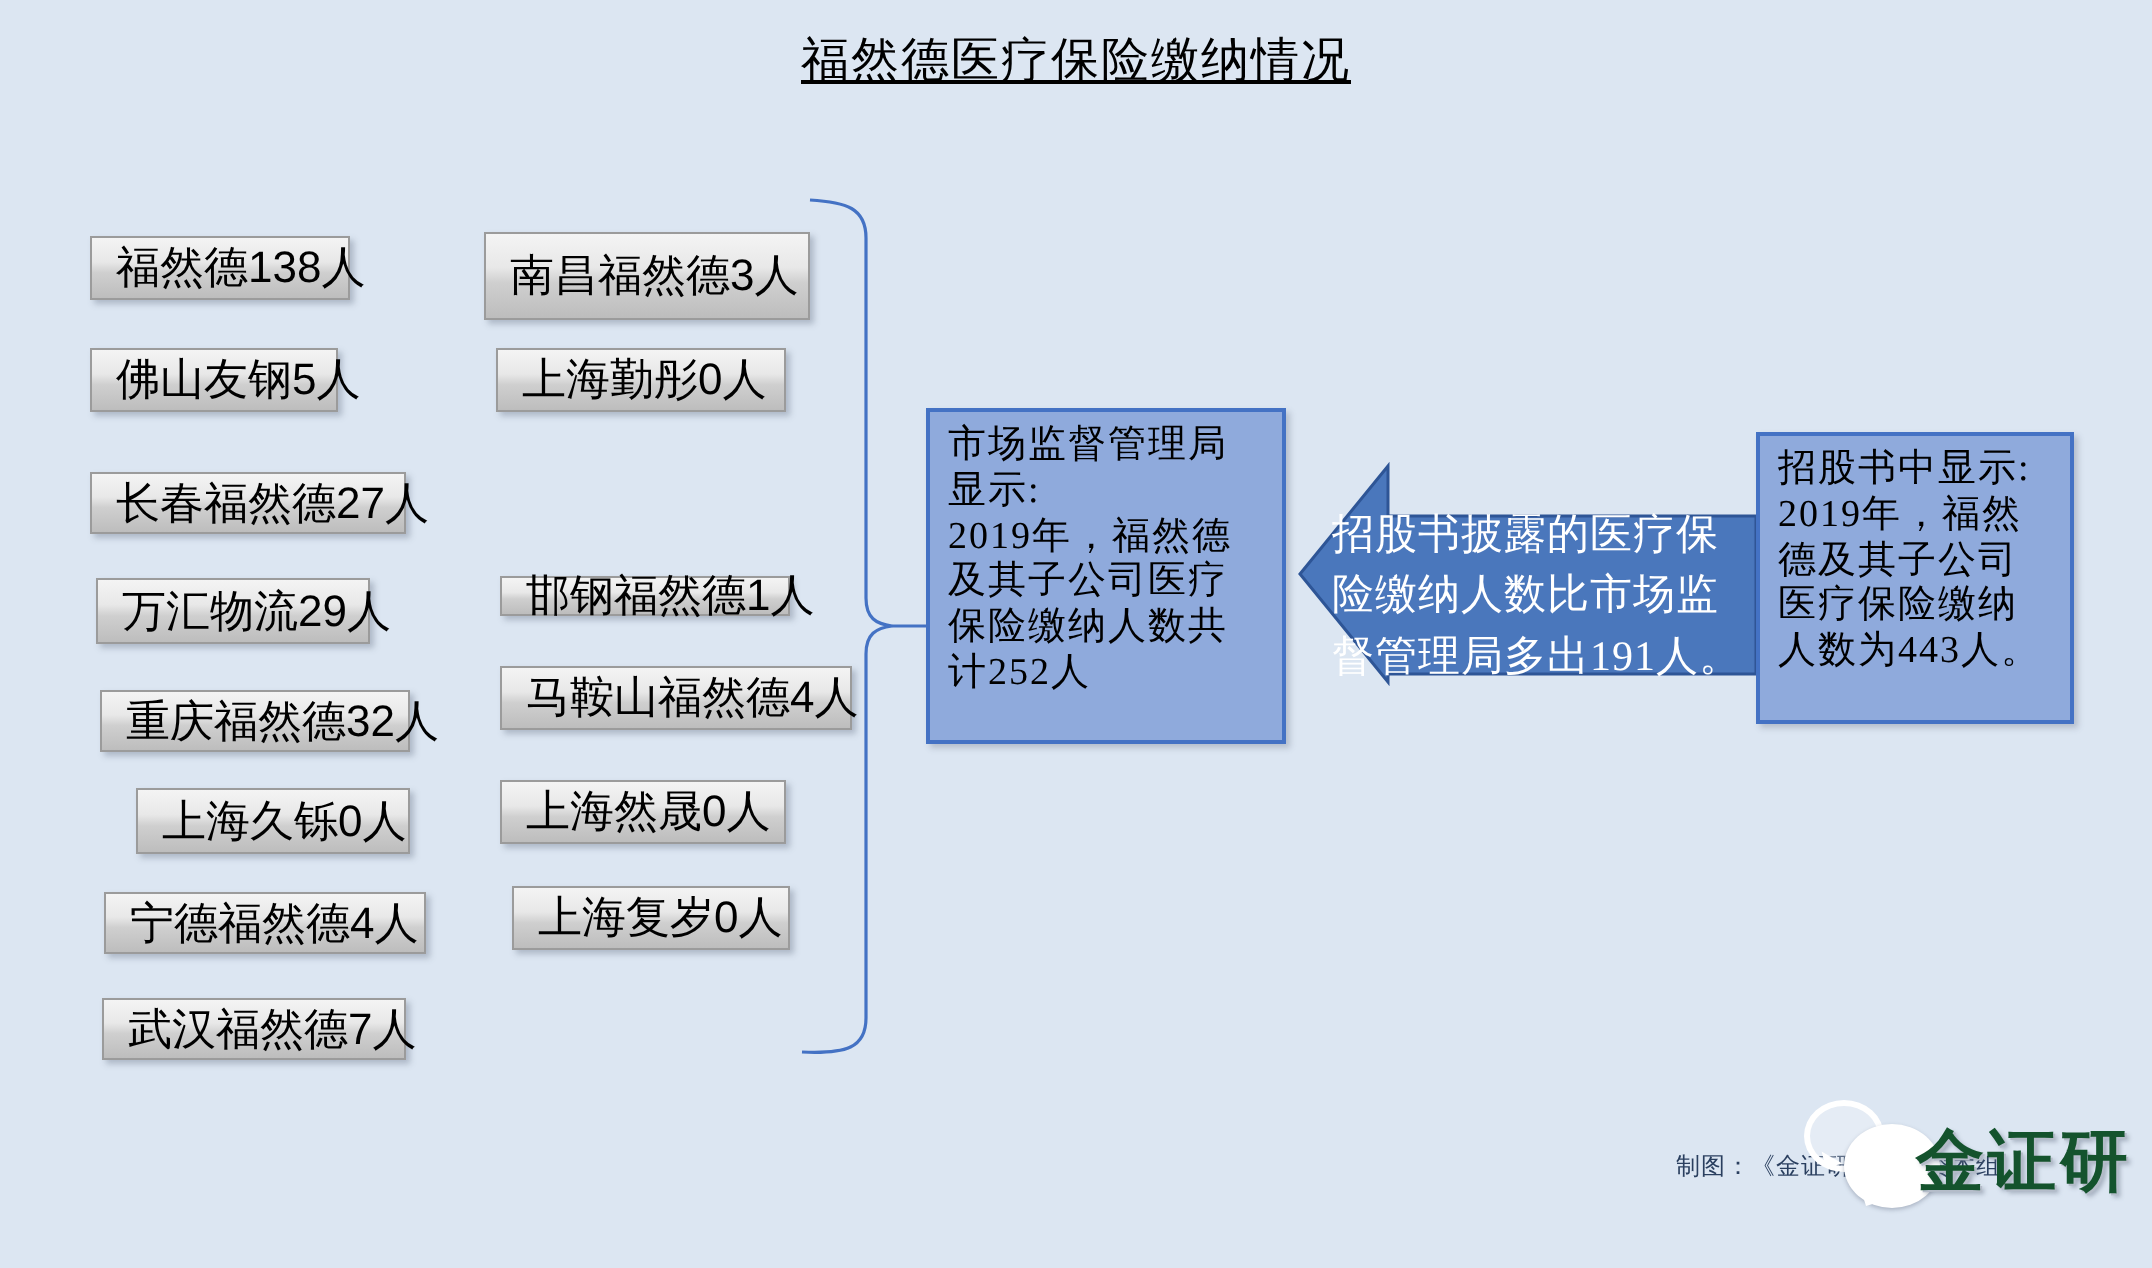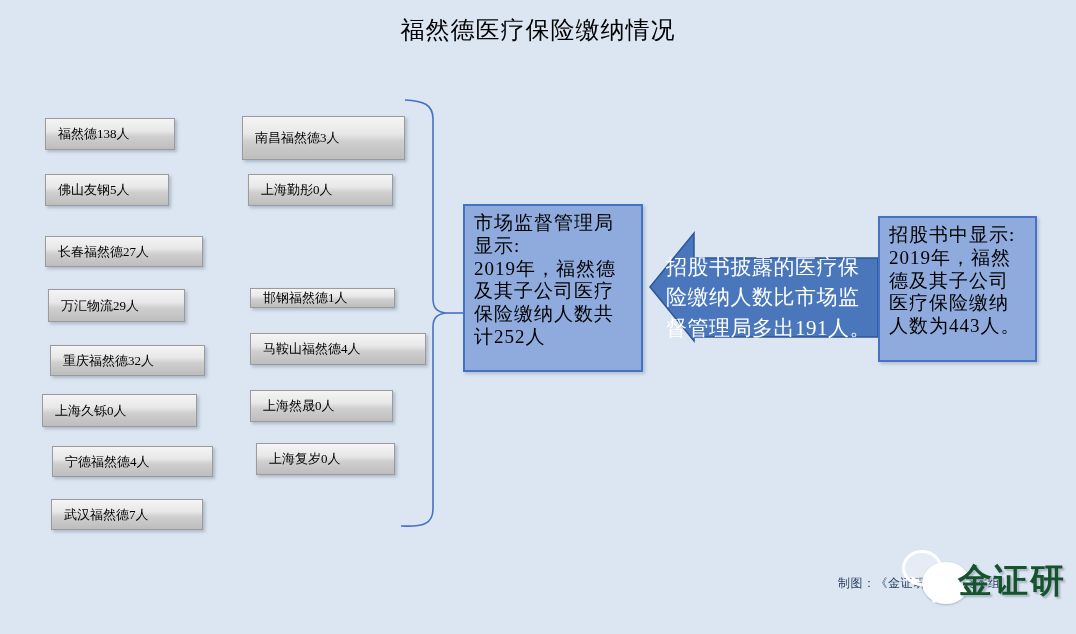--- a/index.html
+++ b/index.html
@@ -5,29 +5,30 @@
   html,body{margin:0;padding:0;}
   body{font-family:"DejaVu Sans","Liberation Sans",sans-serif;}
   #canvas{
     position:relative;width:1076px;height:634px;
     background:#dce6f2;overflow:hidden;
   }
   .title{
     position:absolute;left:0;top:14px;width:1076px;text-align:center;
     font-size:24px;letter-spacing:1px;color:#000;
     font-family:"Liberation Serif","DejaVu Serif",serif;
+    text-decoration:underline;
   }
   .gbox{
     position:absolute;box-sizing:border-box;
     background:linear-gradient(180deg,#f4f4f4 0%,#e8e8e8 40%,#cfcfcf 58%,#bdbdbd 100%);
     border:1px solid #9b9b9b;
     box-shadow:2px 2px 3px rgba(90,100,120,.35);
-    color:#000;font-size:13px;
+    color:#000;font-size:22px;
     display:flex;align-items:center;padding-left:12px;
-    font-family:Liberation Serif, serif;
+    font-family:Liberation Sans, sans-serif;
     white-space:nowrap;
   }
   .bluebox{
     position:absolute;box-sizing:border-box;
     background:#8faadc;border:2px solid #4472c4;
     color:#000;font-size:19px;line-height:1.2;letter-spacing:1px;
     padding:6px 9px;white-space:pre-line;
     box-shadow:2px 2px 3px rgba(90,100,120,.3);
     font-family:"Liberation Serif","DejaVu Serif",serif;
   }
@@ -75,21 +76,21 @@
 
 <div id="canvas">
 
   <div class="title">福然德医疗保险缴纳情况</div>
 
   <div class="gbox" style="left:45px;top:118px;width:130px;height:32px">福然德138人</div>
   <div class="gbox" style="left:45px;top:174px;width:124px;height:32px">佛山友钢5人</div>
   <div class="gbox" style="left:45px;top:236px;width:158px;height:31px">长春福然德27人</div>
   <div class="gbox" style="left:48px;top:289px;width:137px;height:33px">万汇物流29人</div>
   <div class="gbox" style="left:50px;top:345px;width:155px;height:31px">重庆福然德32人</div>
-  <div class="gbox" style="left:42px;top:394px;width:155px;height:33px">上海久铄0人</div>
+  <div class="gbox" style="left:68px;top:394px;width:137px;height:33px">上海久铄0人</div>
   <div class="gbox" style="left:52px;top:446px;width:161px;height:31px">宁德福然德4人</div>
   <div class="gbox" style="left:51px;top:499px;width:152px;height:31px">武汉福然德7人</div>
 
   <div class="gbox" style="left:242px;top:116px;width:163px;height:44px">南昌福然德3人</div>
   <div class="gbox" style="left:248px;top:174px;width:145px;height:32px">上海勤彤0人</div>
   <div class="gbox" style="left:250px;top:288px;width:145px;height:20px">邯钢福然德1人</div>
   <div class="gbox" style="left:250px;top:333px;width:176px;height:32px">马鞍山福然德4人</div>
   <div class="gbox" style="left:250px;top:390px;width:143px;height:32px">上海然晟0人</div>
   <div class="gbox" style="left:256px;top:443px;width:139px;height:32px">上海复岁0人</div>
 

